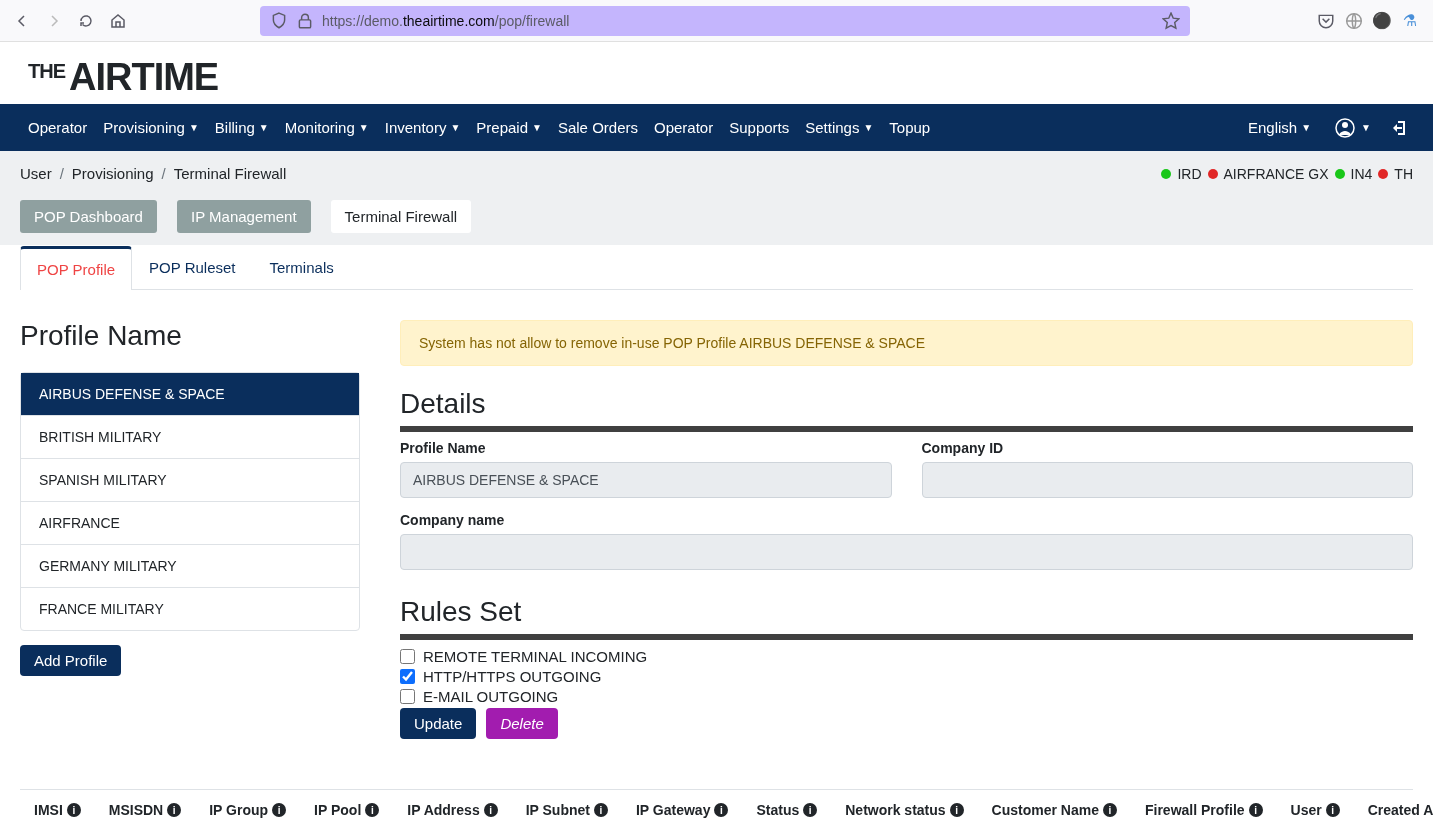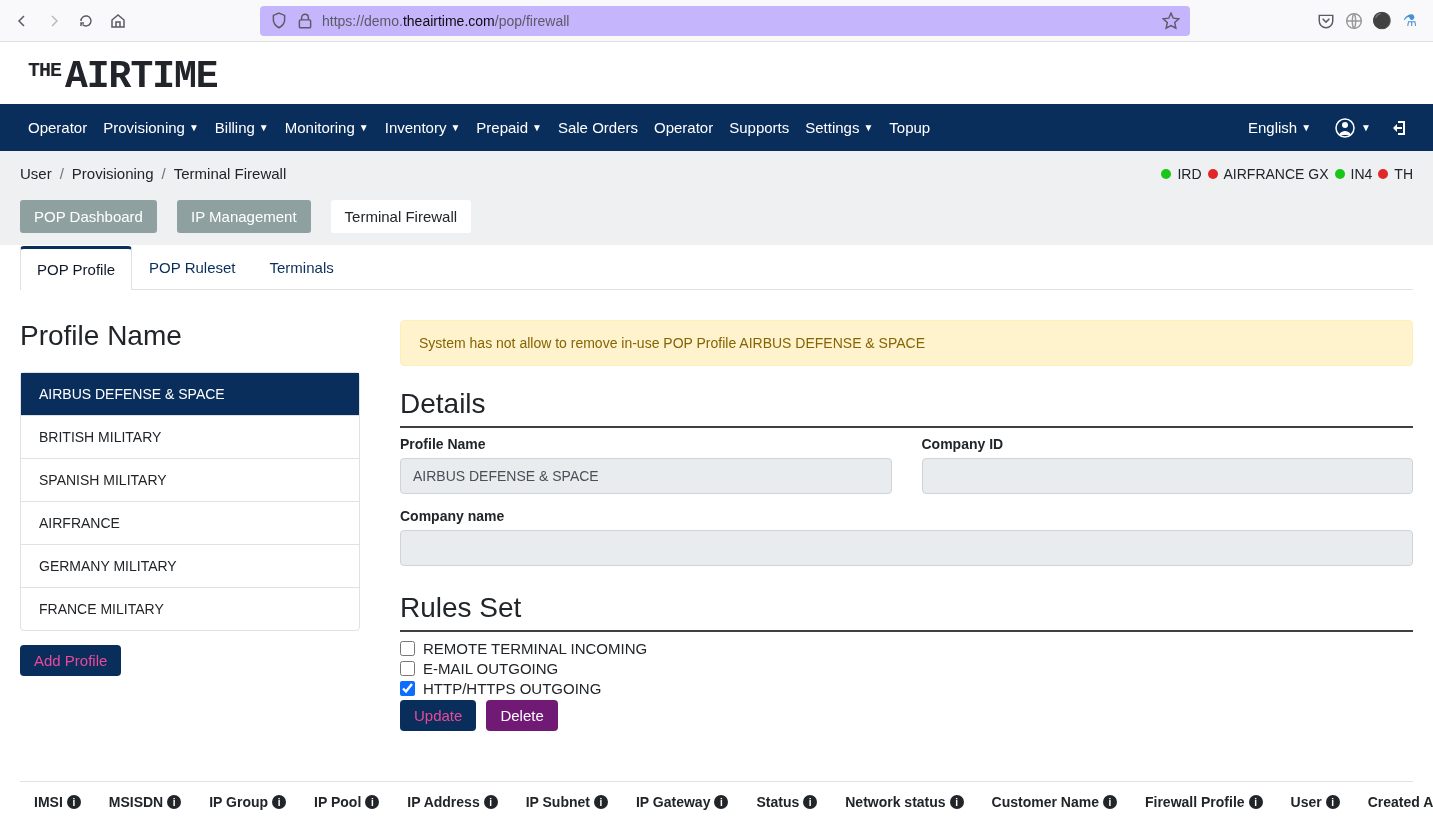--- a/index.html
+++ b/index.html
@@ -11,21 +11,21 @@
 .browser-btn { width: 28px; height: 28px; display: flex; align-items: center; justify-content: center; border-radius: 4px; cursor: pointer; color: #5b5b66; }
 .browser-btn.disabled { color: #bbb; }
 .url-bar { flex: 1; max-width: 930px; margin-left: 120px; height: 30px; background: #c4b5fd; border-radius: 4px; display: flex; align-items: center; padding: 0 10px; gap: 8px; color: #5b5b66; }
 .url-text { flex: 1; font-size: 14px; }
 .url-text .domain { color: #0c0c0d; }
 .browser-right { display: flex; align-items: center; gap: 10px; margin-left: auto; padding-right: 8px; }
 .ext-icon { width: 18px; height: 18px; color: #5b5b66; }
 
 
 .logo-area { padding: 18px 28px 10px; }
-.logo-text { font-family: Liberation Mono, monospace; font-weight: 900; font-size: 38px; letter-spacing: -1px; line-height: 0.9; }
+.logo-text { font-family: Liberation Sans, sans-serif; font-weight: 900; font-size: 38px; letter-spacing: -1px; line-height: 0.9; }
 .logo-the { font-size: 20px; display: inline-block; vertical-align: top; margin-top: 2px; margin-right: 4px; }
 
 
 .main-nav { background: #0a2e5c; color: #fff; height: 47px; display: flex; align-items: center; padding: 0 20px; position: relative; }
 .nav-left { display: flex; align-items: center; gap: 0; }
 .nav-item { padding: 12px 8px; cursor: pointer; display: flex; align-items: center; gap: 4px; font-size: 15px; color: #fff; }
 .nav-right { margin-left: auto; display: flex; align-items: center; gap: 12px; }
 .caret { font-size: 10px; }
 
 
@@ -41,37 +41,37 @@
 
 
 .sec-tabs { display: flex; gap: 20px; margin-top: 18px; padding-bottom: 12px; }
 .sec-tab { padding: 8px 14px; background: #8fa0a0; color: #fff; border-radius: 3px; cursor: pointer; font-size: 15px; }
 .sec-tab.active { background: #fff; color: #212529; }
 
 
 .content { padding: 0 20px 40px; }
 .inner-tabs { display: flex; border-bottom: 1px solid #dee2e6; margin-top: 0; }
 .inner-tab { padding: 12px 16px; color: #0a2e5c; cursor: pointer; font-size: 15px; border: 1px solid transparent; border-bottom: none; position: relative; top: 1px; }
-.inner-tab.active { color: #0f172a; border-color: #dee2e6; border-top: 3px solid #0a2e5c; background: #fff; border-radius: 4px 4px 0 0; }
+.inner-tab.active { color: #ef4444; border-color: #dee2e6; border-top: 3px solid #0a2e5c; background: #fff; border-radius: 4px 4px 0 0; }
 
 .two-col { display: flex; gap: 40px; margin-top: 30px; }
 .left-col { width: 340px; flex-shrink: 0; }
 .right-col { flex: 1; }
 
-h2.section-title { font-size: 28px; font-weight: 500; margin-bottom: 8px; border-bottom: 2px solid #404040; padding-bottom: 6px; }
+h2.section-title { font-size: 28px; font-weight: 500; margin-bottom: 8px; border-bottom: 6px solid #404040; padding-bottom: 6px; }
 h2.section-title.no-border { border-bottom: none; }
 
 .profile-list { border: 1px solid #dee2e6; border-radius: 4px; margin-top: 14px; }
 .profile-item { padding: 13px 18px; border-bottom: 1px solid #dee2e6; cursor: pointer; font-size: 14px; }
 .profile-item:last-child { border-bottom: none; }
 .profile-item.active { background: #0a2e5c; color: #fff; }
 
 .btn { display: inline-block; padding: 7px 14px; border-radius: 4px; cursor: pointer; font-size: 15px; border: none; }
-.btn-dark { background: #0a2e5c; color: #ec4899; }
-.btn-danger { background: #701a75; color: #fff; }
+.btn-dark { background: #0a2e5c; color: #ffffff; }
+.btn-danger { background: #a21caf; color: #fff; font-style: italic; }
 .add-profile-btn { margin-top: 14px; }
 
 .alert-warning { background: #fff3cd; color: #856404; border: 1px solid #ffeeba; border-radius: 4px; padding: 14px 18px; margin-bottom: 22px; font-size: 14px; }
 
 .form-row { display: flex; gap: 30px; margin-bottom: 14px; }
 .form-group { flex: 1; }
 .form-group.full { width: 100%; }
 .form-label { font-weight: 600; font-size: 14px; display: block; margin-bottom: 6px; }
 .form-control { width: 100%; height: 36px; background: #e9ecef; border: 1px solid #ced4da; border-radius: 4px; padding: 0 12px; font-size: 14px; color: #495057; }
 
@@ -247,26 +247,26 @@
       </div>
 
       <div class="rules-section">
         <h2 class="section-title">Rules Set</h2>
         <div id="rules-list">
             <div class="checkbox-row">
               <input type="checkbox" style="">
               <span>REMOTE TERMINAL INCOMING</span>
             </div>
             <div class="checkbox-row">
+              <input type="checkbox" checked="" style="">
+              <span>HTTP/HTTPS OUTGOING</span>
+            </div>
+            <div class="checkbox-row">
               <input type="checkbox" style="">
               <span>E-MAIL OUTGOING</span>
-            </div>
-            <div class="checkbox-row">
-              <input type="checkbox" checked="" style="">
-              <span>HTTP/HTTPS OUTGOING</span>
             </div>
           </div>
         <div class="action-btns">
           <button class="btn btn-dark">Update</button>
           <button class="btn btn-danger">Delete</button>
         </div>
       </div>
     </div>
   </div>
 

